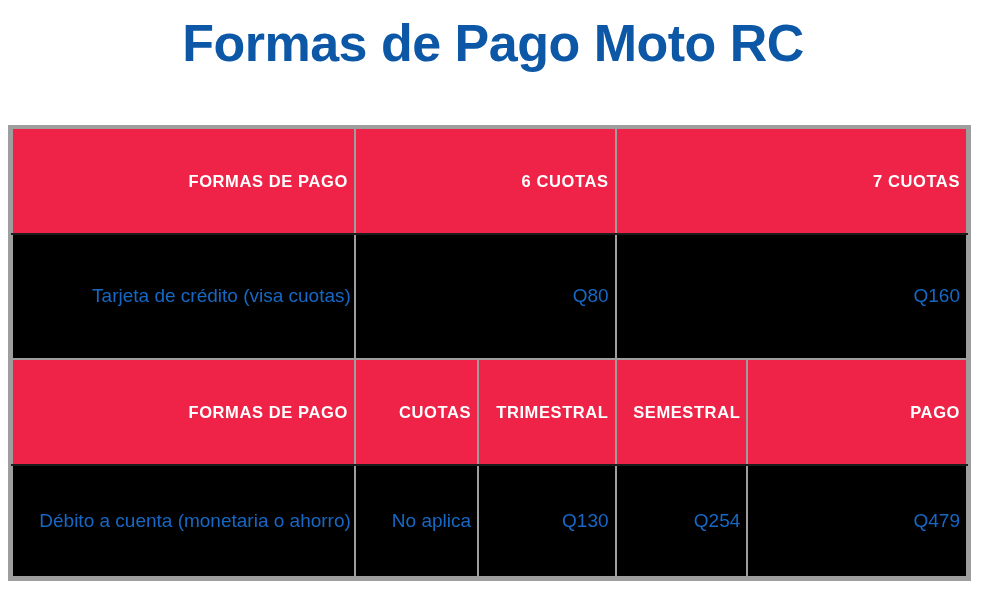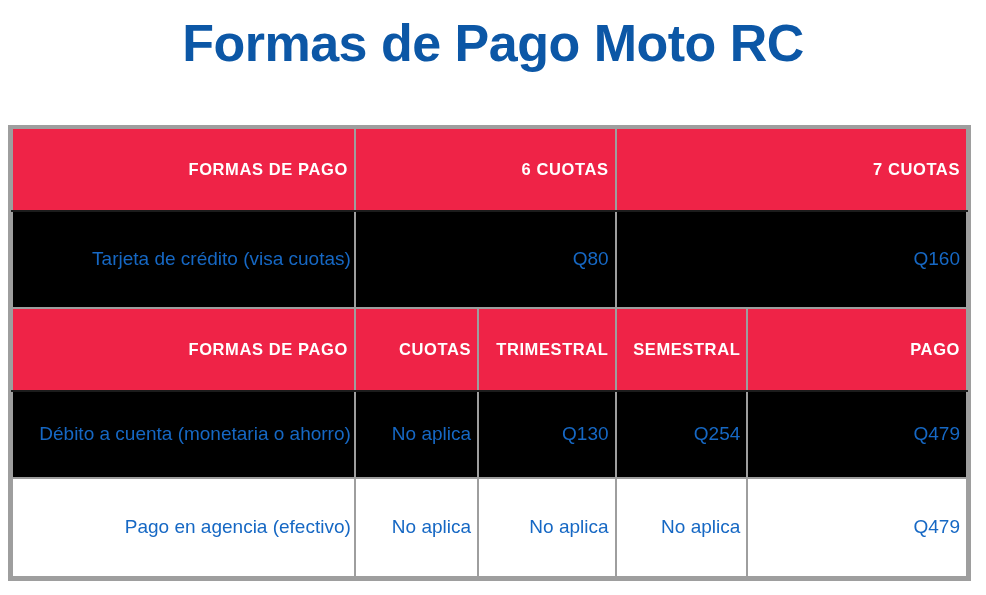--- a/index.html
+++ b/index.html
@@ -138,25 +138,18 @@
         </tr>
 
         <tr class="r-body2">
           <td class="bcell label">Débito a cuenta (monetaria o ahorro)</td>
           <td class="bcell">No aplica</td>
           <td class="bcell">Q130</td>
           <td class="bcell">Q254</td>
           <td class="bcell">Q479</td>
         </tr>
 
-        <tr class="r-body3">
-          <td class="bcell plain label">Pago en agencia (efectivo)</td>
-          <td class="bcell plain">No aplica</td>
-          <td class="bcell plain">No aplica</td>
-          <td class="bcell plain">No aplica</td>
-          <td class="bcell plain">Q479</td>
-        </tr>
 
       </tbody>
     </table>
   </div>
 
 </div>
 
 </body></html>

